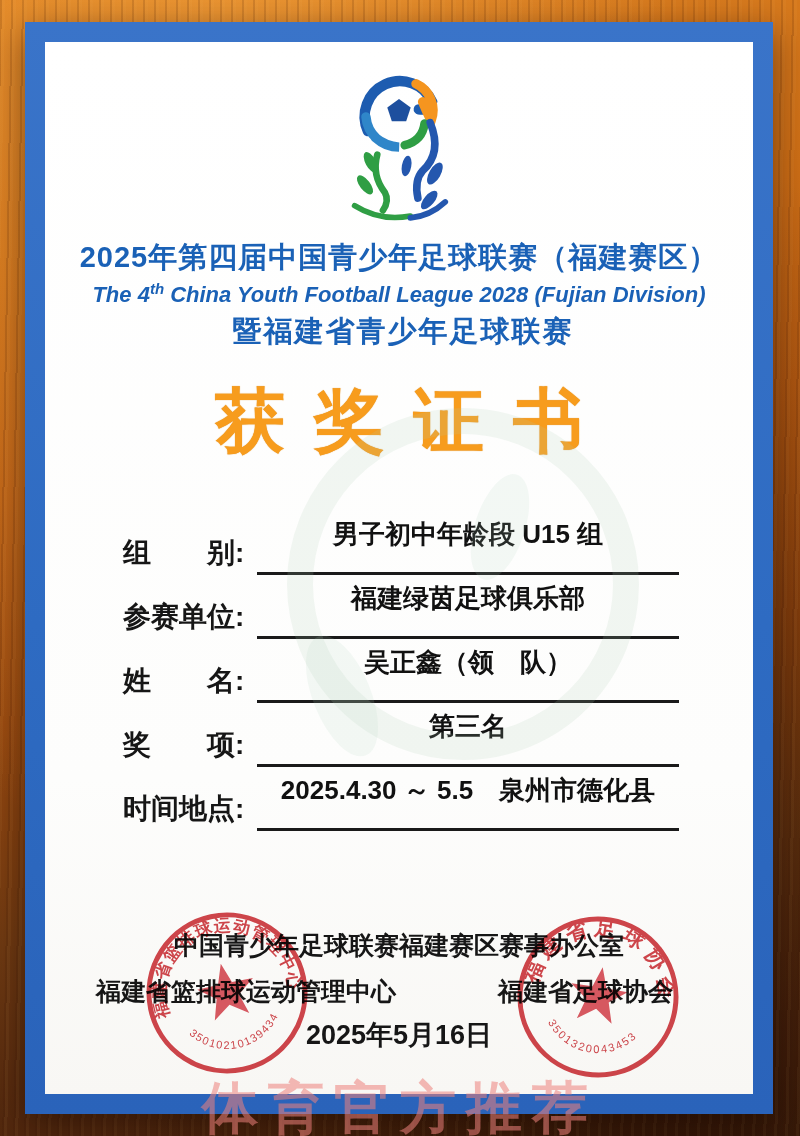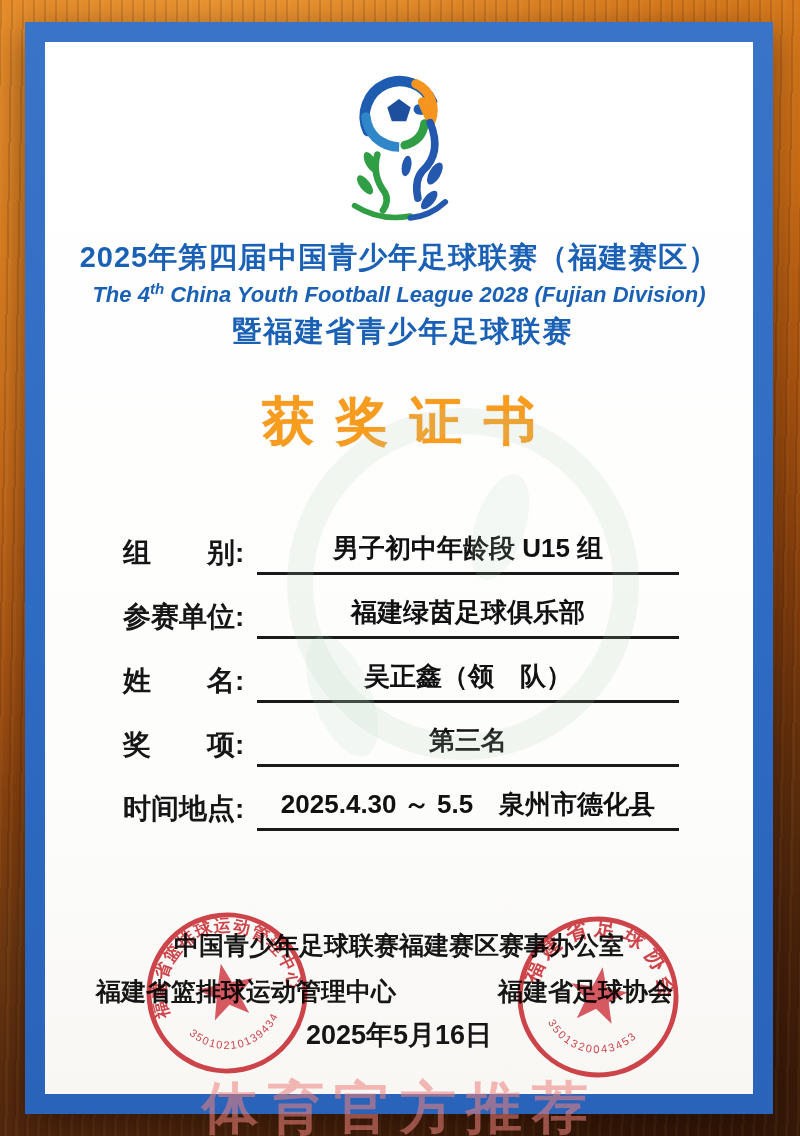--- a/index.html
+++ b/index.html
@@ -39,30 +39,30 @@
   .logo{display:block;margin:22px auto 0;}
 
   .title-cn{margin-top:6px;text-align:center;font-size:29px;font-weight:800;
     color:#1a61b6;letter-spacing:1px;line-height:34px;}
   .title-en{margin-top:2px;text-align:center;font-size:22px;font-weight:700;
     font-style:italic;color:#1a61b6;line-height:26px;}
   .title-en sup{font-size:15px;}
   .title-cn2{margin-top:5px;text-align:center;font-size:29px;font-weight:800;
     color:#1a61b6;letter-spacing:2px;line-height:36px;padding-left:8px;}
 
-  .heading{margin-top:28px;text-align:center;font-size:52px;font-weight:900;
+  .heading{margin-top:28px;text-align:center;font-size:70px;font-weight:900;
     color:#f79c1d;letter-spacing:.42em;padding-left:.42em;line-height:88px;
     text-shadow:0 0 1px #d98410;}
 
   .fields{margin:46px 74px 0 78px;}
   .field-row{display:flex;align-items:flex-end;height:64px;}
   .flabel{width:134px;flex:none;font-size:28px;font-weight:800;color:#161616;
     padding-bottom:3px;white-space:nowrap;}
   .fline{flex:1;border-bottom:3px solid #1a1a1a;text-align:center;
-    padding-bottom:6px;}
+    padding-bottom:20px;}
   .fvalue{font-size:26px;font-weight:700;color:#111;white-space:nowrap;}
 
   .footer{margin-top:98px;}
   .office{text-align:center;font-size:25px;font-weight:700;color:#161616;line-height:32px;}
   .orgs{display:flex;justify-content:space-between;padding:0 80px 0 51px;
     margin-top:14px;font-size:25px;font-weight:700;color:#161616;line-height:32px;}
   .date{margin-top:12px;text-align:center;font-size:27px;font-weight:700;
     color:#161616;line-height:32px;}
 
   .seal{position:absolute;opacity:.85;mix-blend-mode:multiply;}

